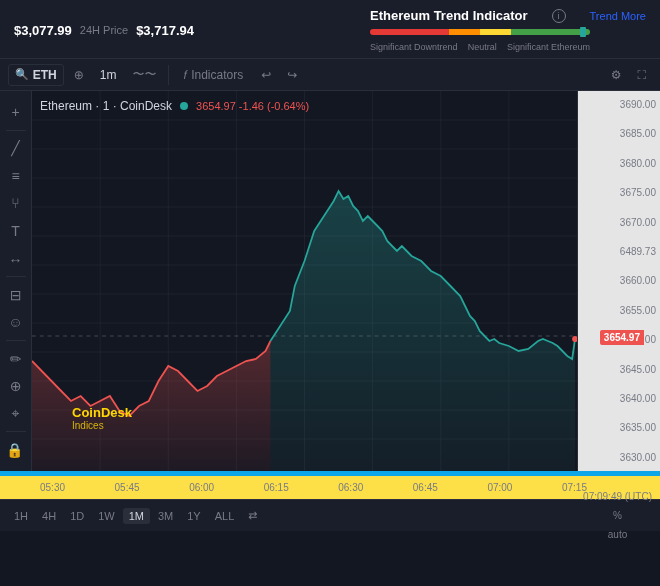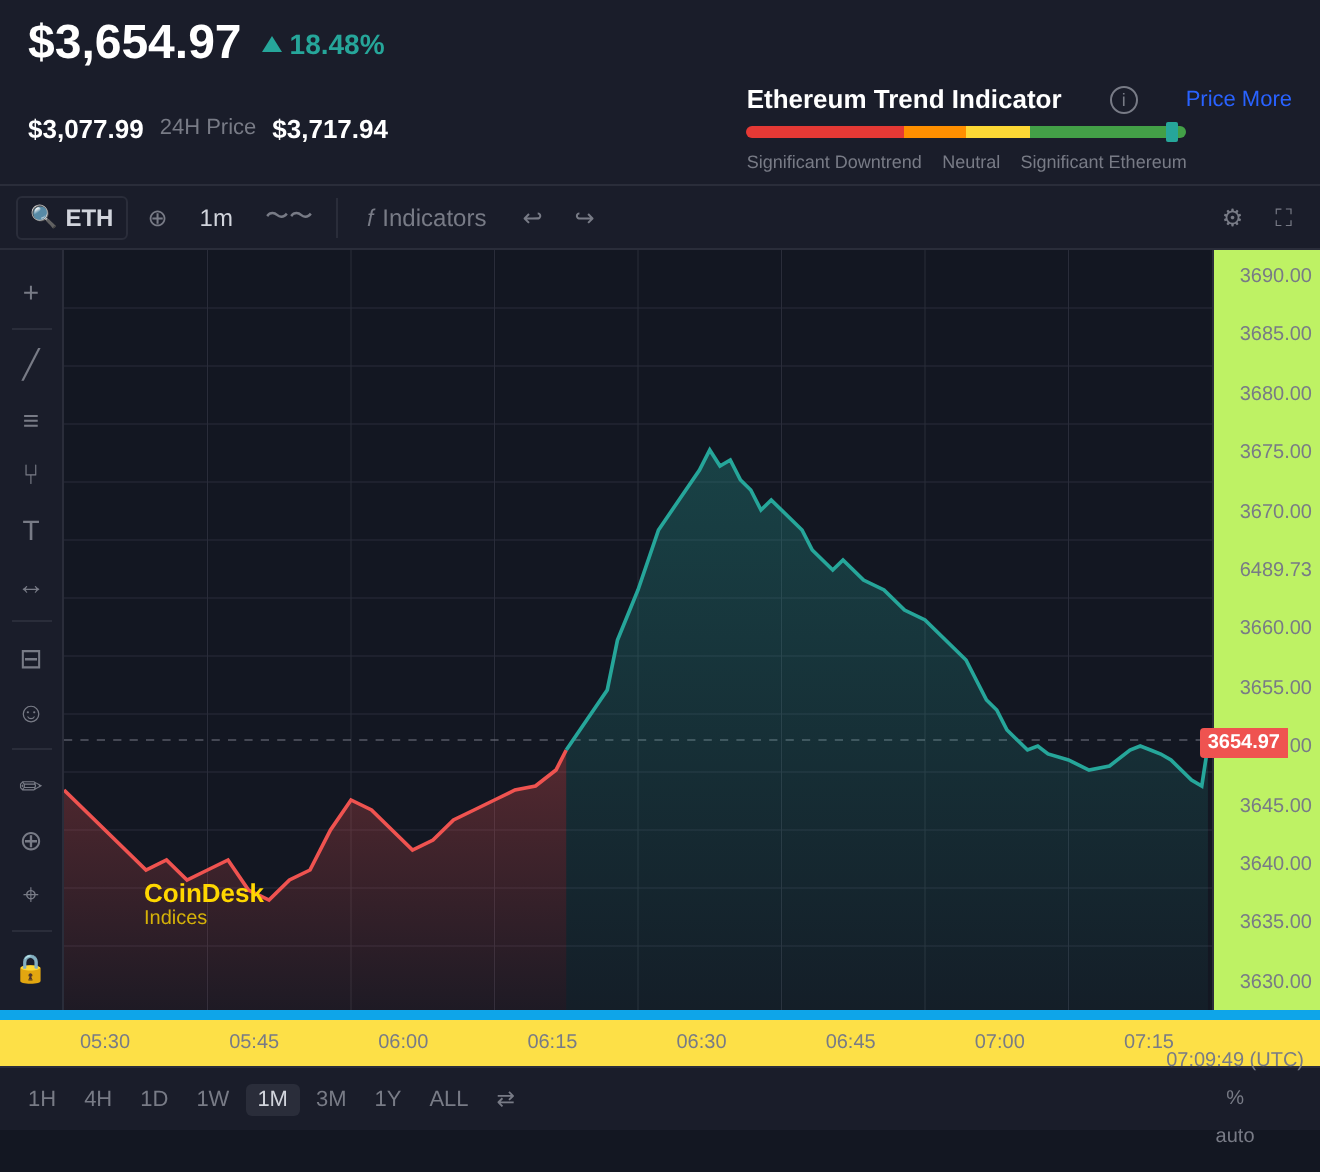--- a/index.html
+++ b/index.html
@@ -265,22 +265,22 @@
       font-weight: 700;
     }
     .watermark-indices {
       color: #ffd700;
       font-size: 10px;
       opacity: 0.8;
     }
 
     
     .price-scale {
-      width: 54px;
-      background: #bef264;
+      width: 83px;
+      background: #e5e5e5;
       border-left: 1px solid #2a2d3a;
       display: flex;
       flex-direction: column;
       justify-content: space-between;
       padding: 8px 4px;
       position: relative;
     }
     .price-tick {
       color: #787b86;
       font-size: 10px;
@@ -375,38 +375,31 @@
     .trend-top-row {
       display: flex;
       align-items: center;
       gap: 24px;
     }
   </style>
 </head>
 <body>
 
 <div class="top-header">
-  <div class="price-main">
-    <span class="price-current">$3,654.97</span>
-    <span class="price-change">
-      <span class="arrow-up"></span>
-      <span>18.48%</span>
-    </span>
-  </div>
   <div class="top-price-section">
     <span class="price-low">$3,077.99</span>
     <span class="price-label">24H Price</span>
     <span class="price-high">$3,717.94</span>
 
     <div class="trend-section">
       <div class="trend-right">
         <div class="trend-top-row">
           <span class="trend-title">Ethereum Trend Indicator</span>
           <span class="trend-info-icon">i</span>
-          <a class="learn-more">Price More</a>
+          <a class="learn-more">Trend More</a>
         </div>
         <div class="trend-bar-container">
           <div class="trend-bar">
             <div class="trend-bar-red"></div>
             <div class="trend-bar-orange"></div>
             <div class="trend-bar-yellow"></div>
             <div class="trend-bar-green"></div>
           </div>
           <div class="trend-indicator-dot"></div>
         </div>
@@ -456,20 +449,25 @@
     <button class="tool-btn">☺</button>
     <div class="tool-separator"></div>
     <button class="tool-btn">✏</button>
     <button class="tool-btn">⊕</button>
     <button class="tool-btn">⌖</button>
     <div class="tool-separator"></div>
     <button class="tool-btn">🔒</button>
   </div>
 
   <div class="chart-main">
+    <div class="chart-label">
+      <span class="chart-title">Ethereum · 1 · CoinDesk</span>
+      <div class="chart-dot"></div>
+      <span class="chart-price-info">3654.97 -1.46 (-0.64%)</span>
+    </div>
 
     <svg class="chart-svg" viewBox="0 0 560 380" preserveAspectRatio="none">
 
       <line x1="0" y1="29" x2="560" y2="29" stroke="#2a2d3a" stroke-width="0.5"></line>
       <line x1="0" y1="58" x2="560" y2="58" stroke="#2a2d3a" stroke-width="0.5"></line>
       <line x1="0" y1="87" x2="560" y2="87" stroke="#2a2d3a" stroke-width="0.5"></line>
       <line x1="0" y1="116" x2="560" y2="116" stroke="#2a2d3a" stroke-width="0.5"></line>
       <line x1="0" y1="145" x2="560" y2="145" stroke="#2a2d3a" stroke-width="0.5"></line>
       <line x1="0" y1="174" x2="560" y2="174" stroke="#2a2d3a" stroke-width="0.5"></line>
       <line x1="0" y1="203" x2="560" y2="203" stroke="#2a2d3a" stroke-width="0.5"></line>

